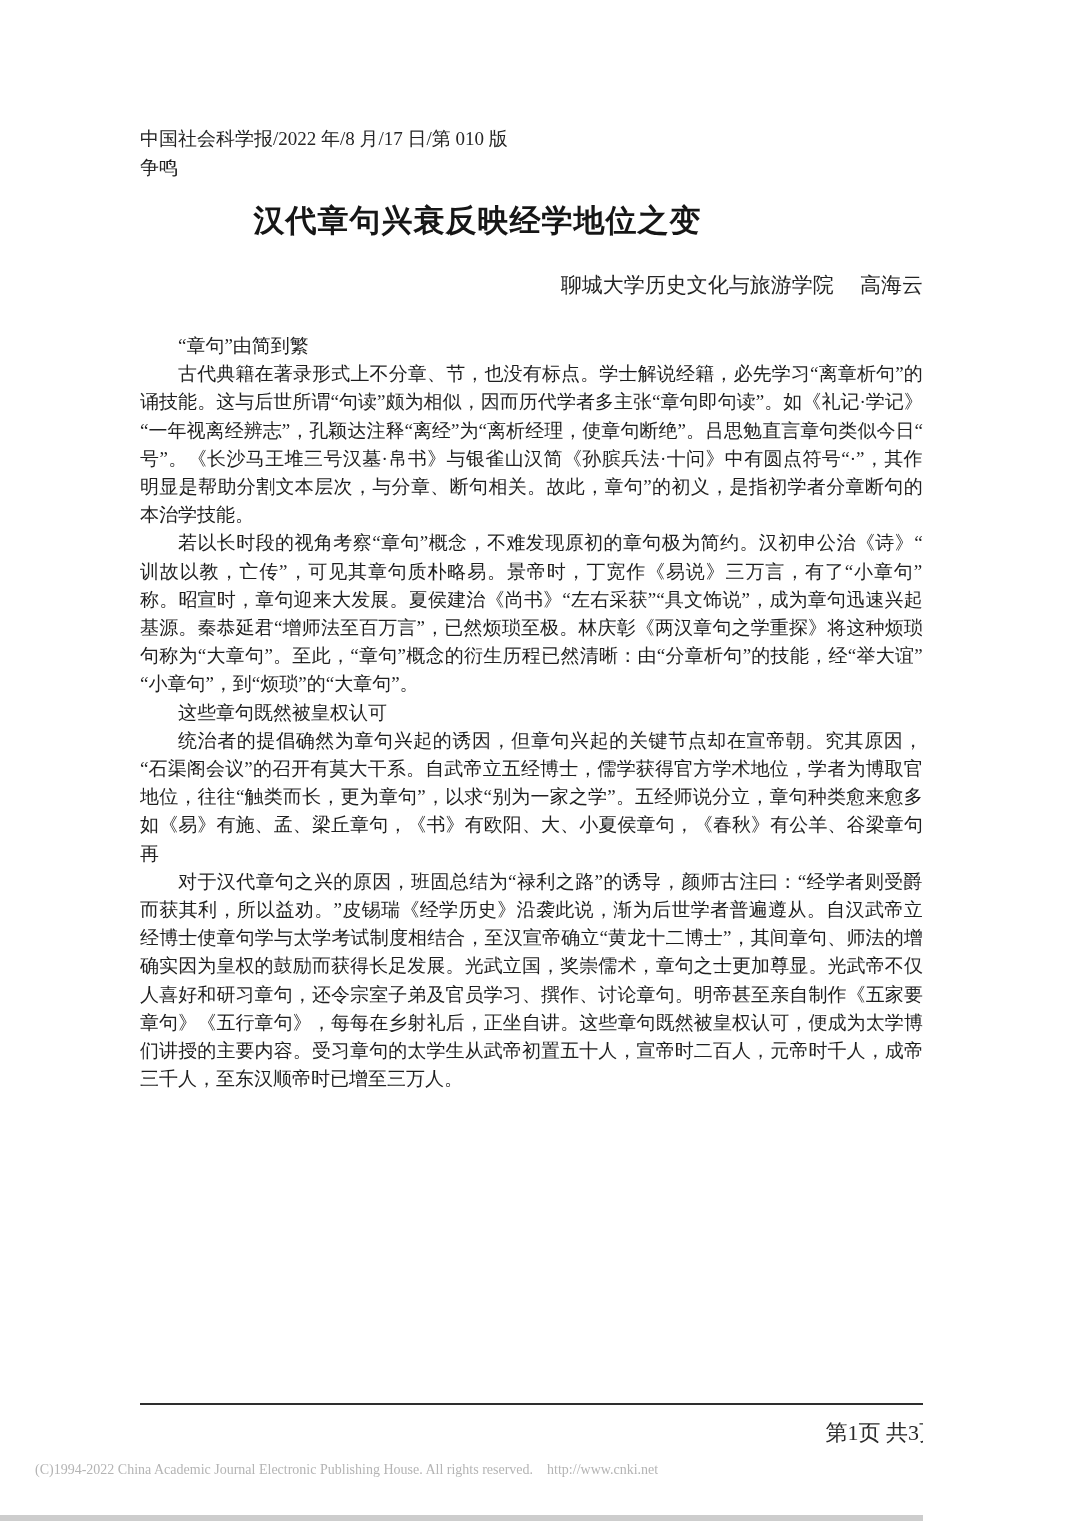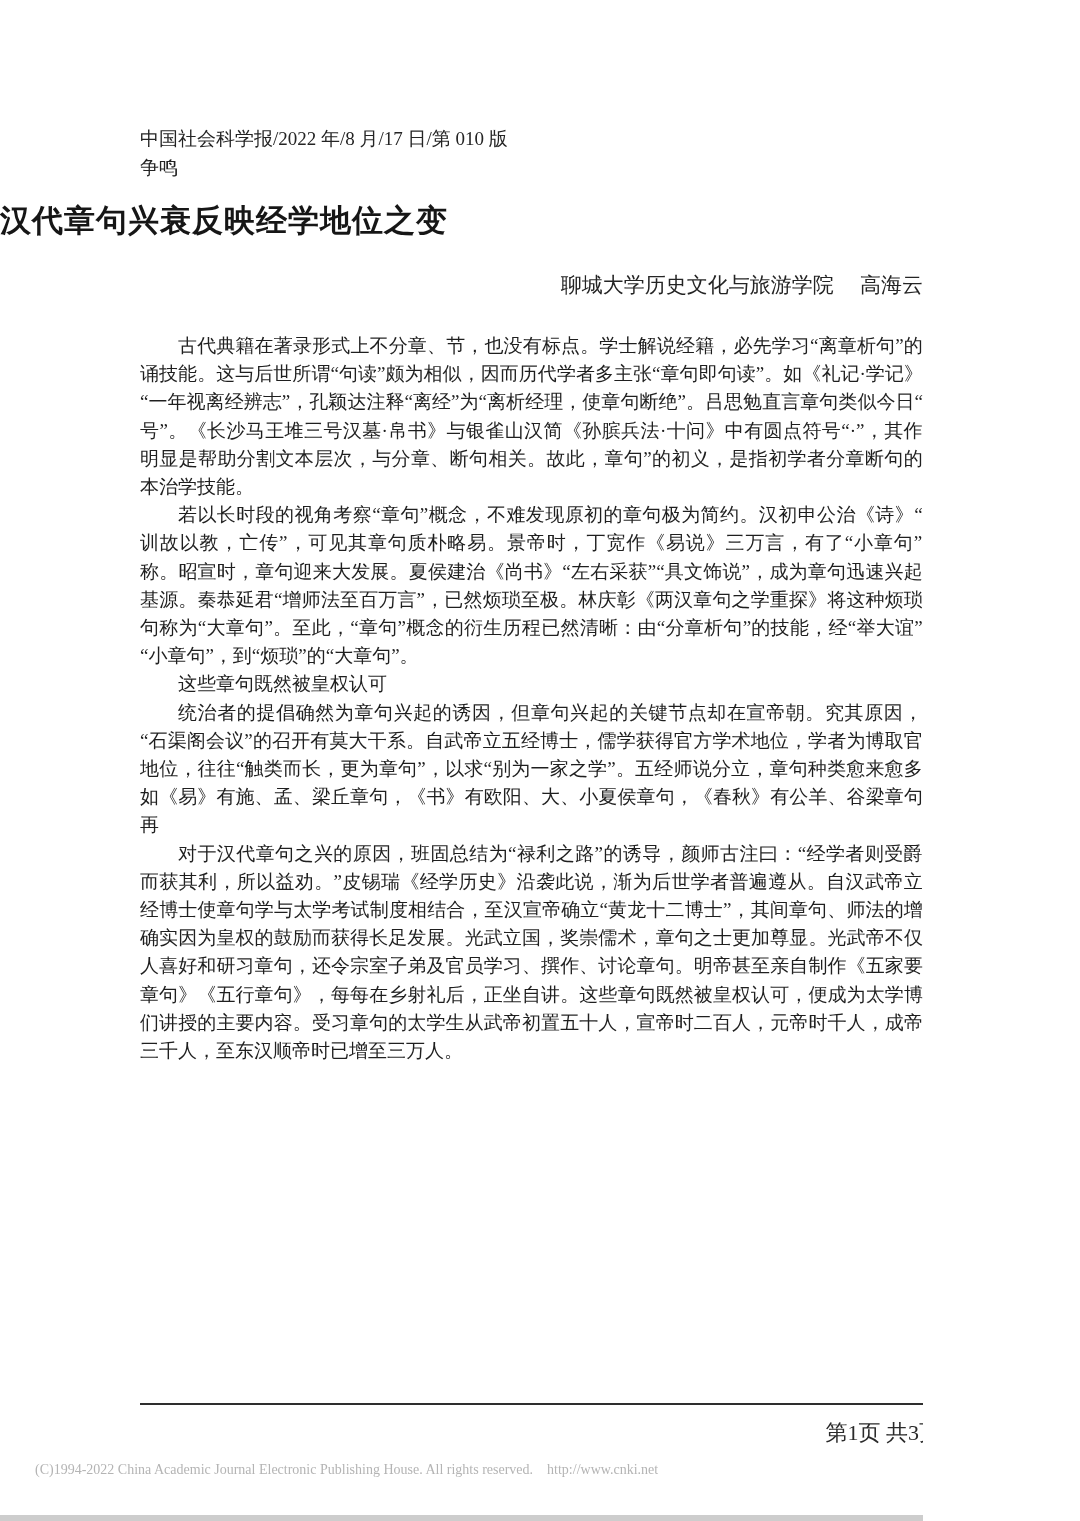--- a/index.html
+++ b/index.html
@@ -24,25 +24,26 @@
     font-size: 19px;
     line-height: 29px;
     color: #242424;
   }
   .title {
     position: absolute;
     left: 0;
     top: 200px;
     width: 100%;
     margin: 0;
-    text-align: left;
+    text-align: center;
     font-size: 31px;
     font-weight: bold;
     letter-spacing: 1px;
     color: #161616;
+    padding-left: 16px;
   }
   .byline {
     position: absolute;
     left: 0;
     top: 270px;
     width: 100%;
     text-align: right;
     font-size: 21px;
     line-height: 30px;
     color: #242424;
@@ -103,20 +104,21 @@
   <div class="masthead">
     <div>中国社会科学报/2022 年/8 月/17 日/第 010 版</div>
     <div>争鸣</div>
   </div>
 
   <h1 class="title">汉代章句兴衰反映经学地位之变</h1>
 
   <div class="byline">聊城大学历史文化与旅游学院　 高海云</div>
 
   <div class="body">
+    <p class="subhead">“章句”由简到繁</p>
     <p>古代典籍在著录形式上不分章、节，也没有标点。学士解说经籍，必先学习“离章析句”的讽诵技能。这与后世所谓“句读”颇为相似，因而历代学者多主张“章句即句读”。如《礼记·学记》曰“一年视离经辨志”，孔颖达注释“离经”为“离析经理，使章句断绝”。吕思勉直言章句类似今日“符号”。《长沙马王堆三号汉墓·帛书》与银雀山汉简《孙膑兵法·十问》中有圆点符号“·”，其作用明显是帮助分割文本层次，与分章、断句相关。故此，章句”的初义，是指初学者分章断句的基本治学技能。</p>
     <p>若以长时段的视角考察“章句”概念，不难发现原初的章句极为简约。汉初申公治《诗》“为训故以教，亡传”，可见其章句质朴略易。景帝时，丁宽作《易说》三万言，有了“小章句”之称。昭宣时，章句迎来大发展。夏侯建治《尚书》“左右采获”“具文饰说”，成为章句迅速兴起的基源。秦恭延君“增师法至百万言”，已然烦琐至极。林庆彰《两汉章句之学重探》将这种烦琐章句称为“大章句”。至此，“章句”概念的衍生历程已然清晰：由“分章析句”的技能，经“举大谊”的“小章句”，到“烦琐”的“大章句”。</p>
     <p class="subhead">这些章句既然被皇权认可</p>
     <p>统治者的提倡确然为章句兴起的诱因，但章句兴起的关键节点却在宣帝朝。究其原因，与“石渠阁会议”的召开有莫大干系。自武帝立五经博士，儒学获得官方学术地位，学者为博取官学地位，往往“触类而长，更为章句”，以求“别为一家之学”。五经师说分立，章句种类愈来愈多，如《易》有施、孟、梁丘章句，《书》有欧阳、大、小夏侯章句，《春秋》有公羊、谷梁章句。再</p>
     <p>对于汉代章句之兴的原因，班固总结为“禄利之路”的诱导，颜师古注曰：“经学者则受爵禄而获其利，所以益劝。”皮锡瑞《经学历史》沿袭此说，渐为后世学者普遍遵从。自汉武帝立五经博士使章句学与太学考试制度相结合，至汉宣帝确立“黄龙十二博士”，其间章句、师法的增衍确实因为皇权的鼓励而获得长足发展。光武立国，奖崇儒术，章句之士更加尊显。光武帝不仅本人喜好和研习章句，还令宗室子弟及官员学习、撰作、讨论章句。明帝甚至亲自制作《五家要说章句》《五行章句》，每每在乡射礼后，正坐自讲。这些章句既然被皇权认可，便成为太学博士们讲授的主要内容。受习章句的太学生从武帝初置五十人，宣帝时二百人，元帝时千人，成帝时三千人，至东汉顺帝时已增至三万人。</p>
   </div>
 
   <div class="pagefoot">
     <div class="rule"></div>
     <div class="pagenum">第1页 共3页</div>

